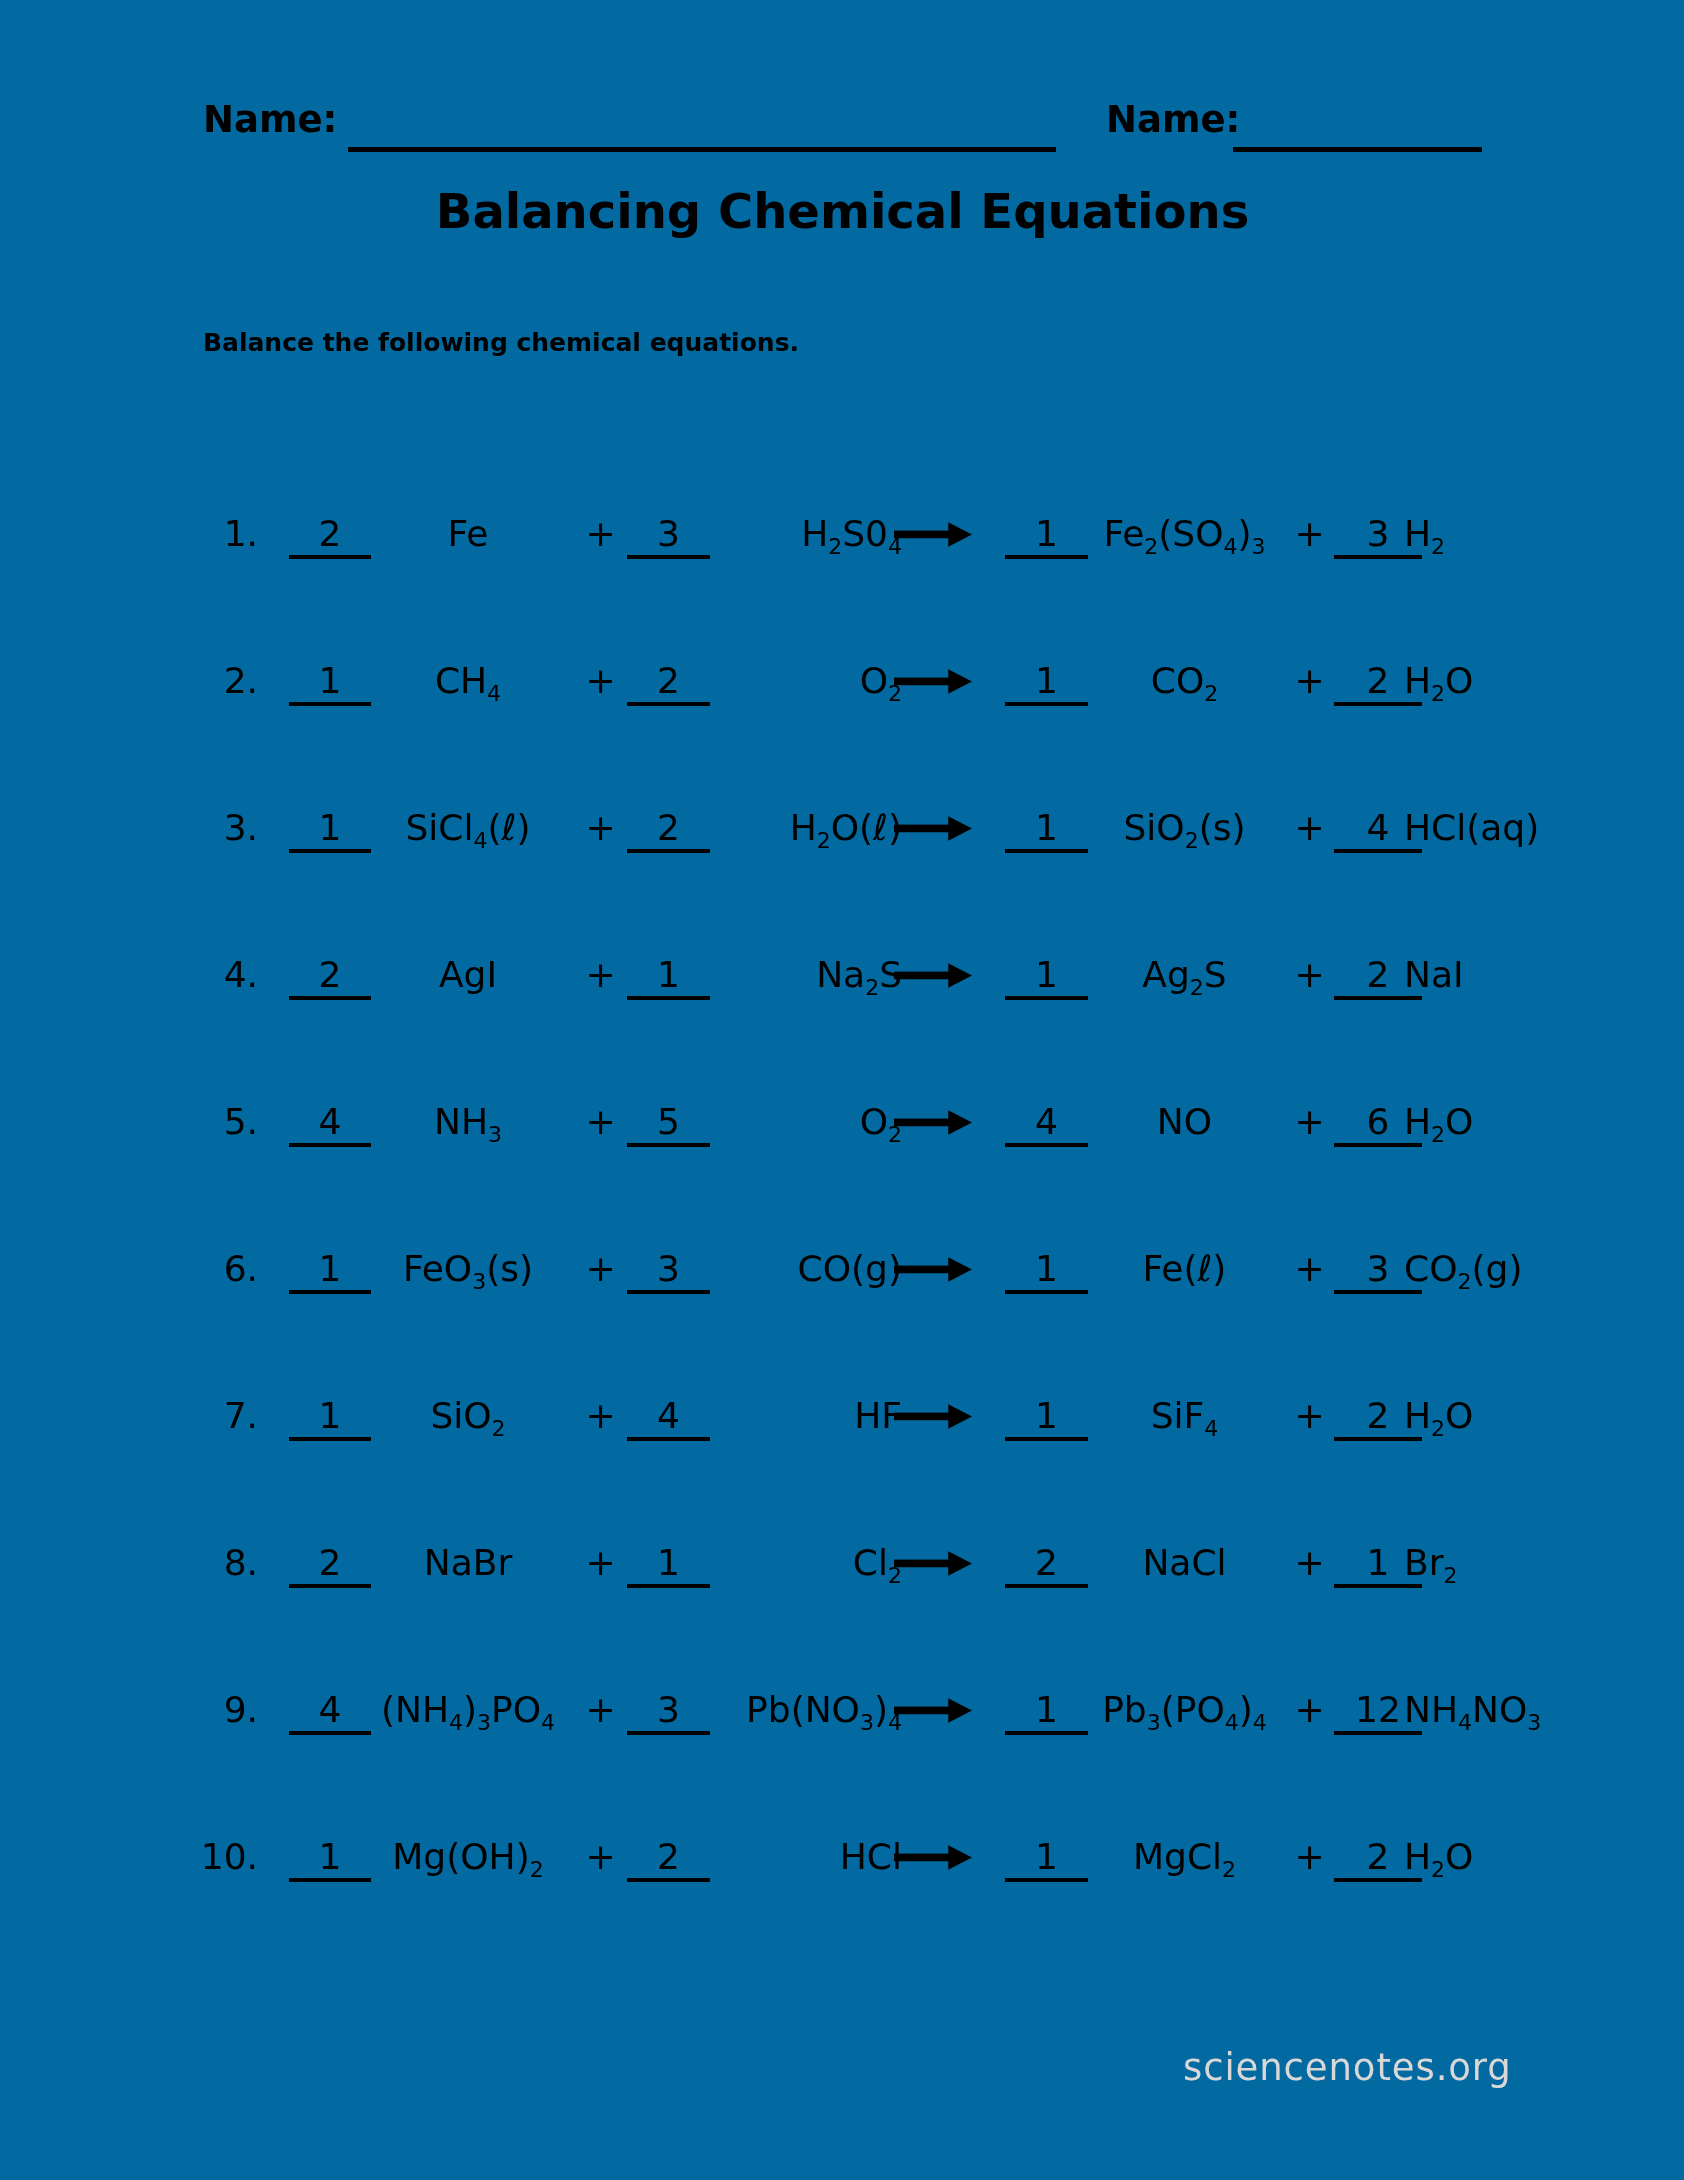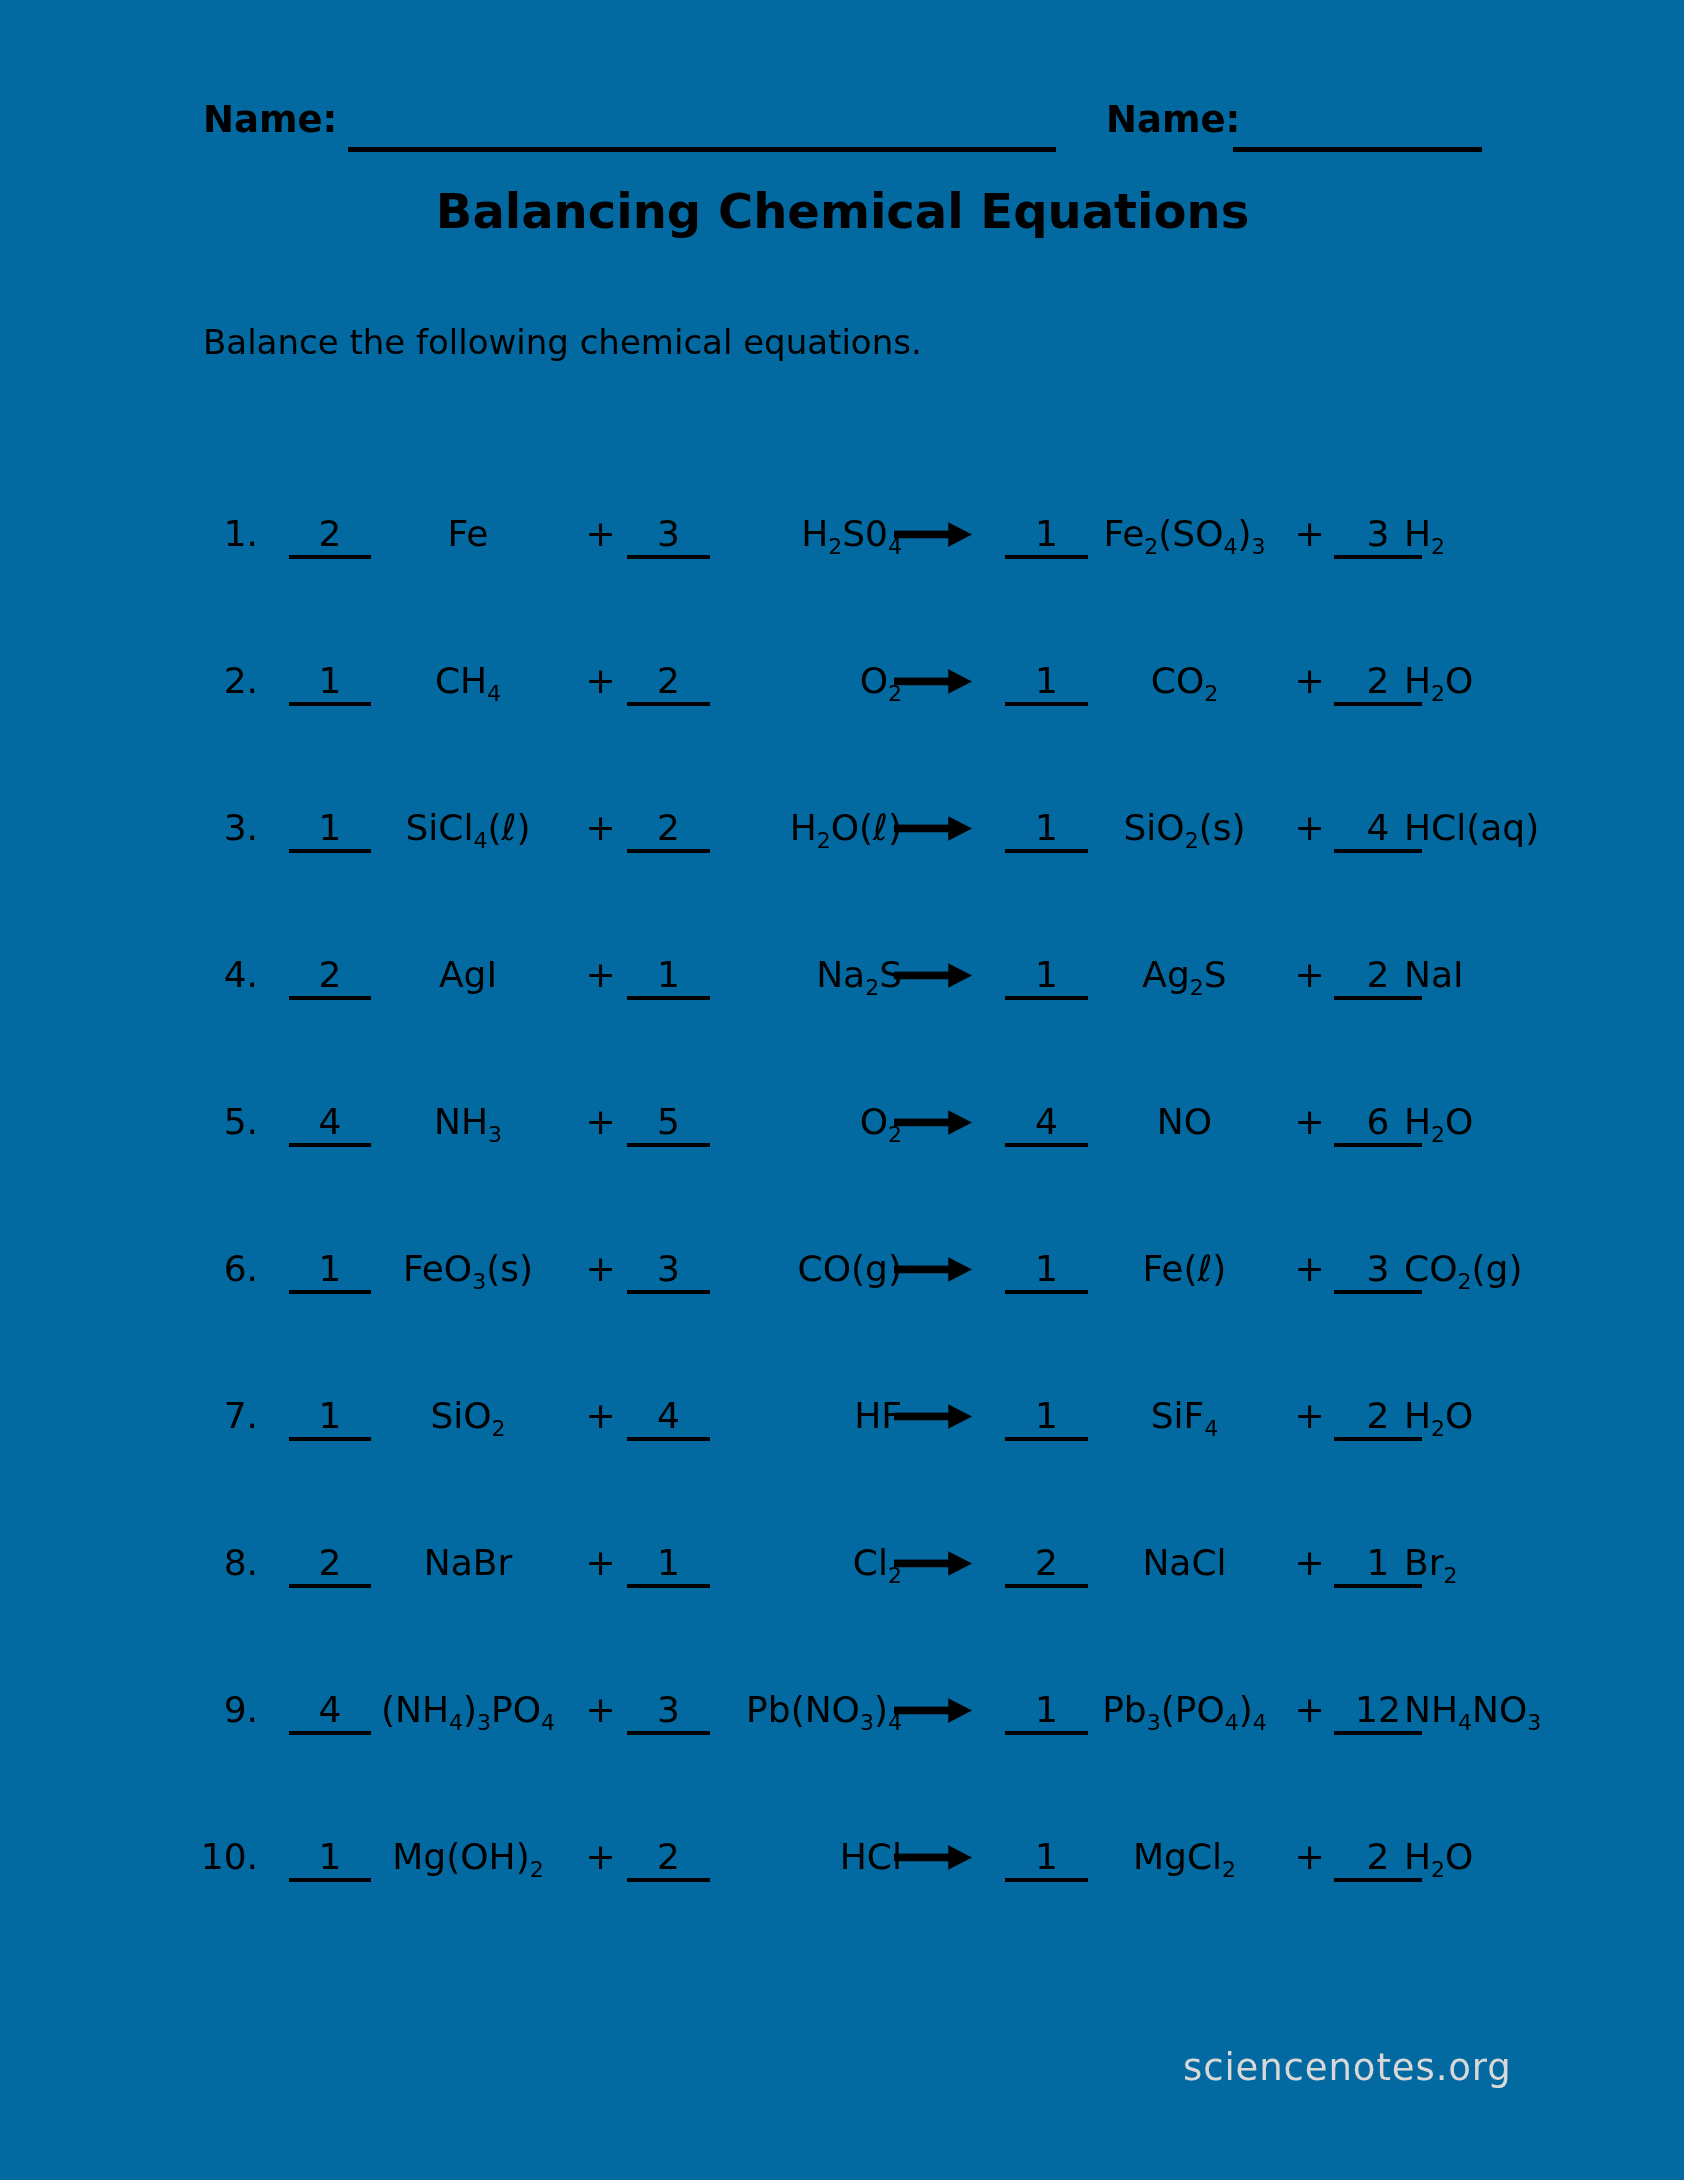--- a/index.html
+++ b/index.html
@@ -5,21 +5,21 @@
   html,body{margin:0;padding:0;background:#ffffff;}
   .page{position:relative;width:1685px;height:2181px;background:#0369a1;color:#000;
         font-family:"DejaVu Sans","Liberation Sans",sans-serif;overflow:hidden;}
   .abs{position:absolute;}
   .label{font-weight:bold;font-size:37px;line-height:37px;}
   #name-label{left:203px;top:101px;}
   #name-line{left:348px;top:147px;width:708px;height:5.1px;background:#000;}
   #date-label{left:1106px;top:101px;}
   #date-line{left:1233px;top:147px;width:249px;height:5.1px;background:#000;}
   #title{left:0;top:191px;width:100%;text-align:center;font-weight:bold;font-size:48px;line-height:41px;}
-  #instruction{left:203px;top:324px;font-size:34px;line-height:37px;}
+  #instruction{left:203px;top:324px;font-size:25px;line-height:37px;font-weight:bold;}
   #rows{left:0;top:461px;width:100%;}
   .eq-row{position:relative;height:147px;}
   .cell{position:absolute;top:55px;font-size:36px;line-height:36px;white-space:nowrap;}
   .c-num{left:128px;width:130px;text-align:right;}
   .blank{text-align:center;border-bottom:4.3px solid #000;padding-bottom:3.4px;height:36px;}
   .c-b1{left:289px;width:82px;}
   .c-f1{left:366px;width:204px;text-align:center;}
   .c-p1{left:582px;width:37px;text-align:center;}
   .c-b2{left:627px;width:83px;}
   .c-f2{left:698px;width:204px;text-align:right;}

